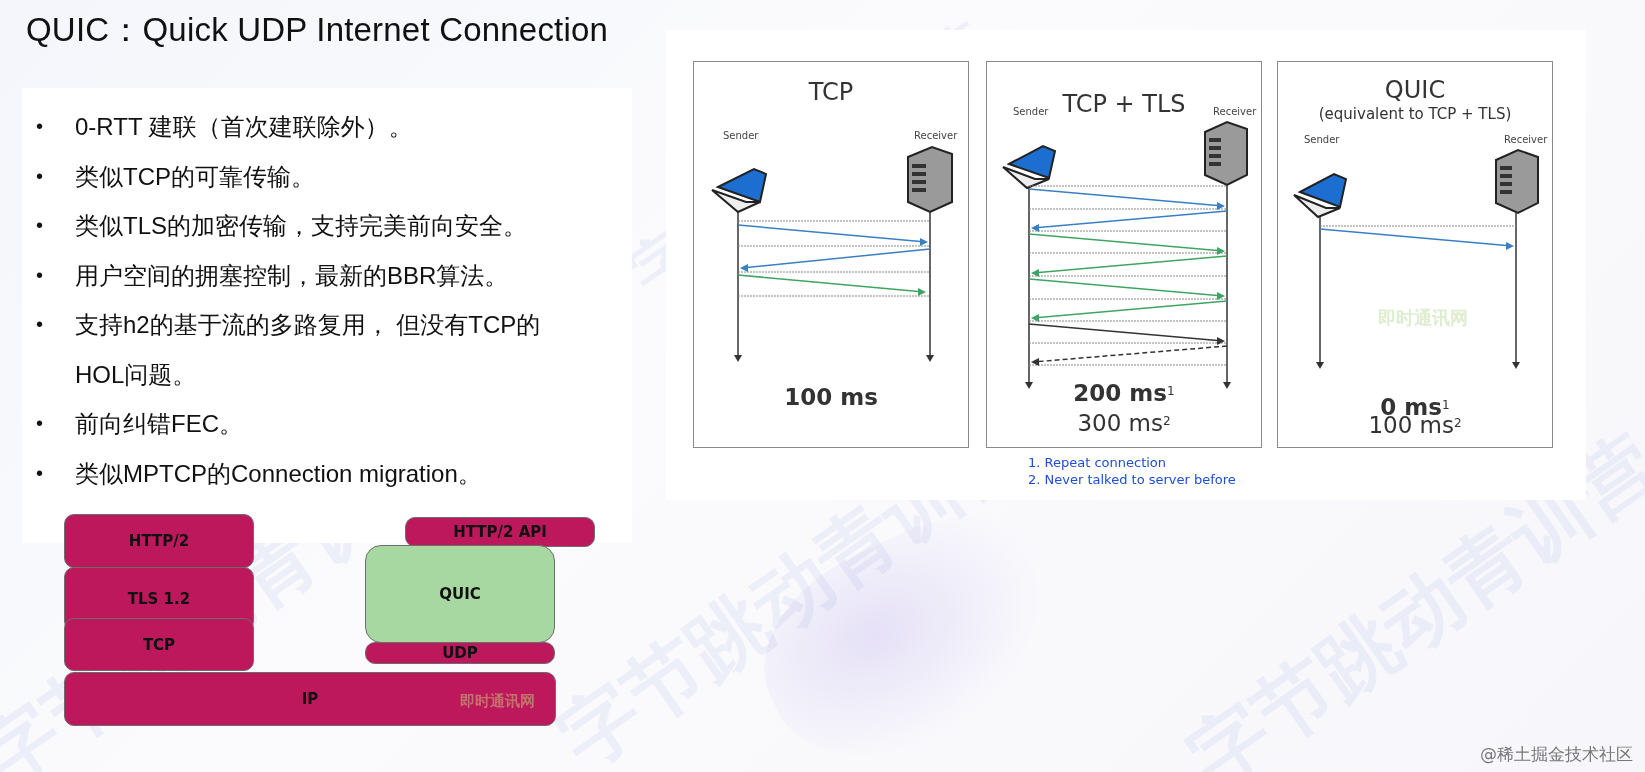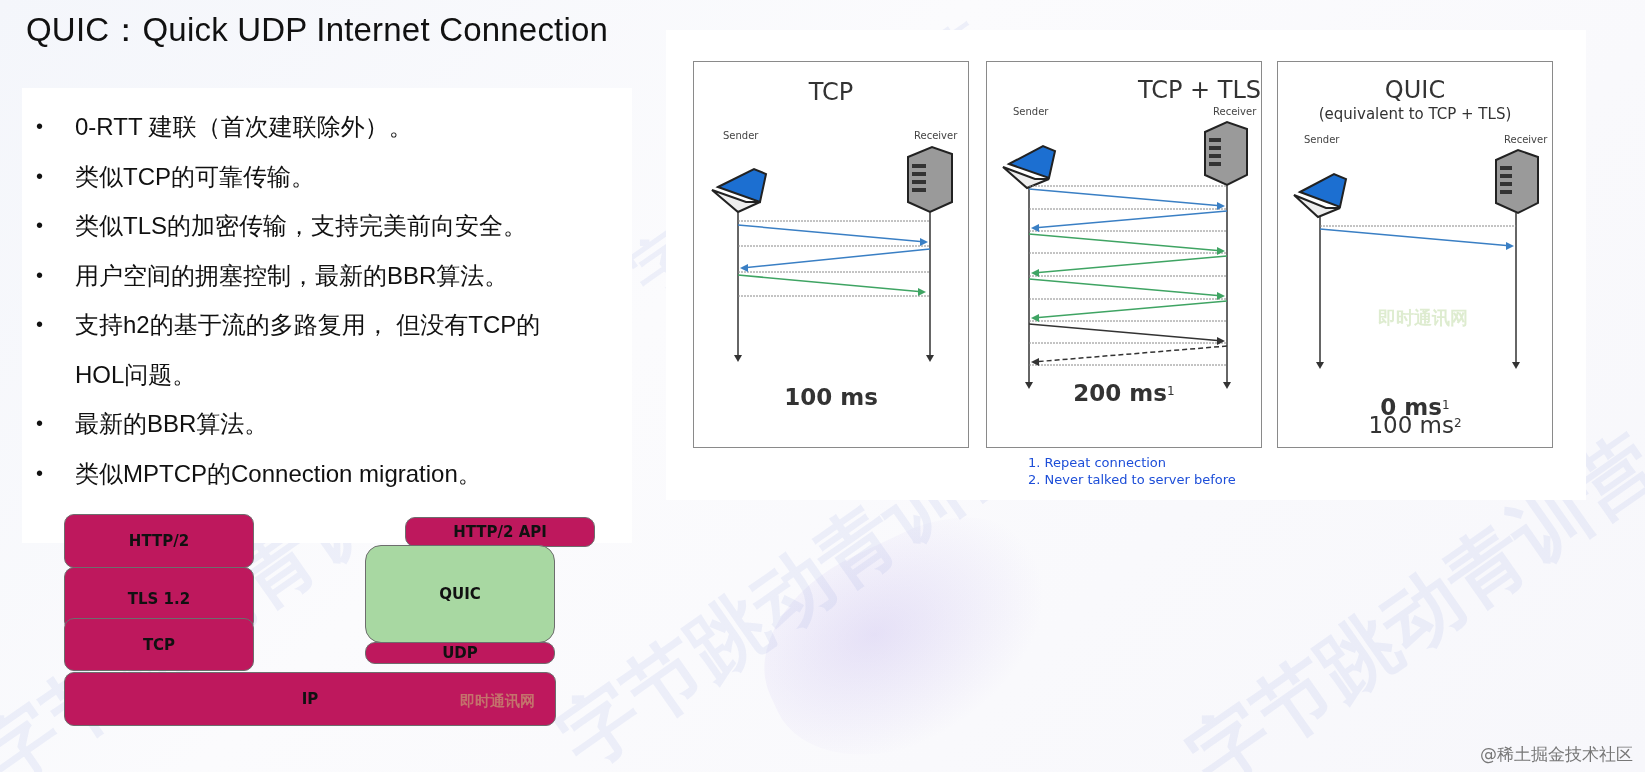--- a/index.html
+++ b/index.html
@@ -99,21 +99,21 @@
 <h1 class="title">QUIC：Quick UDP Internet Connection</h1>
 
 <div class="bullets-panel">
   <ul class="bullets">
     <li><span class="dot">•</span><span>0-RTT 建联（首次建联除外）。</span></li>
     <li><span class="dot">•</span><span>类似TCP的可靠传输。</span></li>
     <li><span class="dot">•</span><span>类似TLS的加密传输，支持完美前向安全。</span></li>
     <li><span class="dot">•</span><span>用户空间的拥塞控制，最新的BBR算法。</span></li>
     <li><span class="dot">•</span><span>支持h2的基于流的多路复用， 但没有TCP的</span></li>
     <li class="cont"><span>HOL问题。</span></li>
-    <li><span class="dot">•</span><span>最新的BBR算法。</span></li>
+    <li><span class="dot">•</span><span>前向纠错FEC。</span></li>
     <li><span class="dot">•</span><span>类似MPTCP的Connection migration。</span></li>
   </ul>
 </div>
 
 <div class="stack">
   <div class="blk" style="left:0; top:0; width:190px; height:54px;">HTTP/2</div>
   <div class="blk" style="left:0; top:53px; width:190px; height:64px;">TLS 1.2</div>
   <div class="blk" style="left:0; top:104px; width:190px; height:53px;">TCP</div>
   <div class="blk" style="left:301px; top:3px; width:190px; height:30px;margin-left:40px;">HTTP/2 API</div>
   <div class="blk green" style="left:301px; top:31px; width:190px; height:98px;">QUIC</div>
@@ -158,21 +158,21 @@
       <polygon points="46,206 54,202 54,210" fill="#3a7fc4"></polygon>
       <line x1="44" y1="213" x2="230" y2="230" stroke="#3fa463" stroke-width="1.5"></line>
       <polygon points="232,230 224,226 224,234" fill="#3fa463"></polygon>
     </svg>
     <div class="timing" style="top:322px;">
       <span class="bold">100 ms</span>
     </div>
   </div>
 
   <div class="panel" style="left:320px; width:276px;">
-    <div class="panel-title" style="top:14px;text-align:right;">TCP + TLS</div>
+    <div class="panel-title" style="top:28px;">TCP + TLS</div>
     <div class="lbl" style="left:26px; top:44px;">Sender</div>
     <div class="lbl" style="left:226px; top:44px;">Receiver</div>
     <svg width="276" height="387">
       <g>
         <polygon points="22,102 56,84 68,89 62,116" fill="#1c6fd1" stroke="#222" stroke-width="2"></polygon>
         <polygon points="16,105 48,117 62,117 40,126" fill="#eee" stroke="#222" stroke-width="2"></polygon>
       </g>
       <g>
         <polygon points="218,70 240,60 260,67 260,113 240,123 218,113" fill="#9a9a9a" stroke="#222" stroke-width="2"></polygon>
         <rect x="222" y="76" width="12" height="4" fill="#333"></rect>
@@ -208,20 +208,23 @@
       <line x1="240" y1="239" x2="46" y2="256" stroke="#3fa463" stroke-width="1.5"></line>
       <polygon points="44,256 52,252 52,260" fill="#3fa463"></polygon>
       <line x1="42" y1="262" x2="236" y2="279" stroke="#333" stroke-width="1.5"></line>
       <polygon points="238,279 230,275 230,283" fill="#333"></polygon>
       <line x1="240" y1="284" x2="46" y2="300" stroke="#333" stroke-width="1.5" stroke-dasharray="5,3"></line>
       <polygon points="44,300 52,296 52,304" fill="#333"></polygon>
     </svg>
     <div class="timing" style="top:318px;">
       <span class="bold">200 ms</span><sup>1</sup>
     </div>
+    <div class="timing" style="top:348px;">
+      <span class="reg">300 ms</span><sup>2</sup>
+    </div>
   </div>
 
   <div class="panel" style="left:611px; width:276px;">
     <div class="panel-title" style="top:14px;">QUIC</div>
     <div class="panel-sub" style="top:43px;">(equivalent to TCP + TLS)</div>
     <div class="lbl" style="left:26px; top:72px;">Sender</div>
     <div class="lbl" style="left:226px; top:72px;">Receiver</div>
     <svg width="276" height="387">
       <g>
         <polygon points="22,130 56,112 68,117 62,145" fill="#1c6fd1" stroke="#222" stroke-width="2"></polygon>

